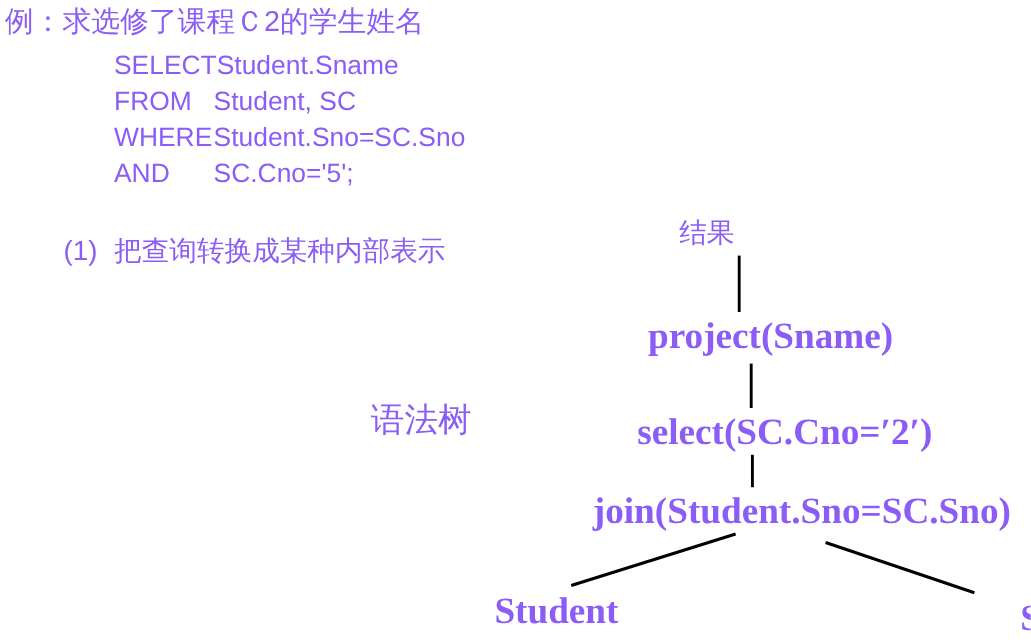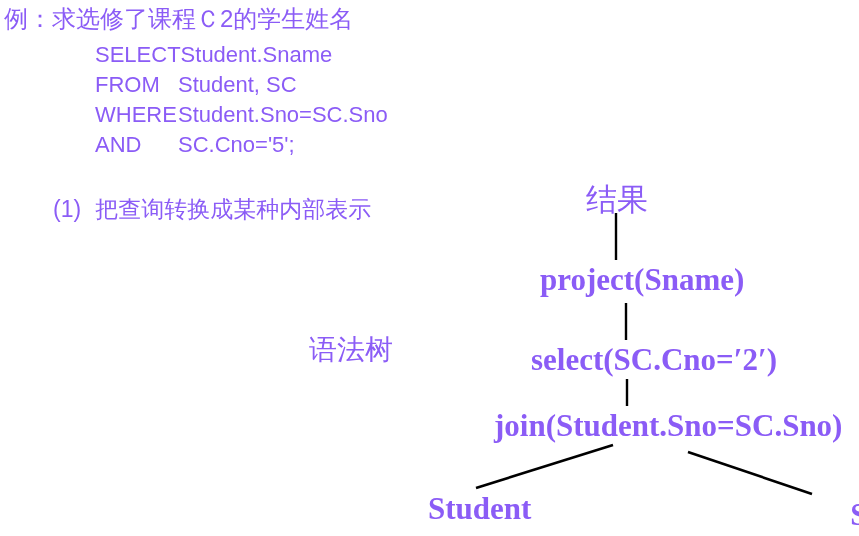--- a/index.html
+++ b/index.html
@@ -45,31 +45,31 @@
   .tree-node {
     position: absolute;
     font-family: "Liberation Serif", "DejaVu Serif", serif;
     font-weight: bold;
     font-size: 31px;
     text-align: center;
     white-space: nowrap;
   }
   .tree-root {
     position: absolute;
-    left: 577px; top: 179px;
+    left: 549px; top: 179px;
     width: 80px;
     font-family: "Liberation Serif", "DejaVu Serif", serif;
-    font-size: 31px;
+    font-size: 23px;
     text-align: center;
     white-space: nowrap;
   }
   .node-project { left: 540px; top: 262px; width: 180px; }
   .node-select  { left: 531px; top: 342px; width: 220px; }
   .node-join    { left: 494px; top: 408px; width: 312px; }
-  .leaf-student { left: 428px; top: 491px; width: 92px; }
+  .leaf-student { left: 412px; top: 491px; width: 92px; }
   .leaf-sc      { left: 848px; top: 497px; width: 44px; }
   .edges {
     position: absolute;
     left: 0; top: 0;
     width: 859px; height: 536px;
     pointer-events: none;
   }
 </style>
 </head>
 <body>

